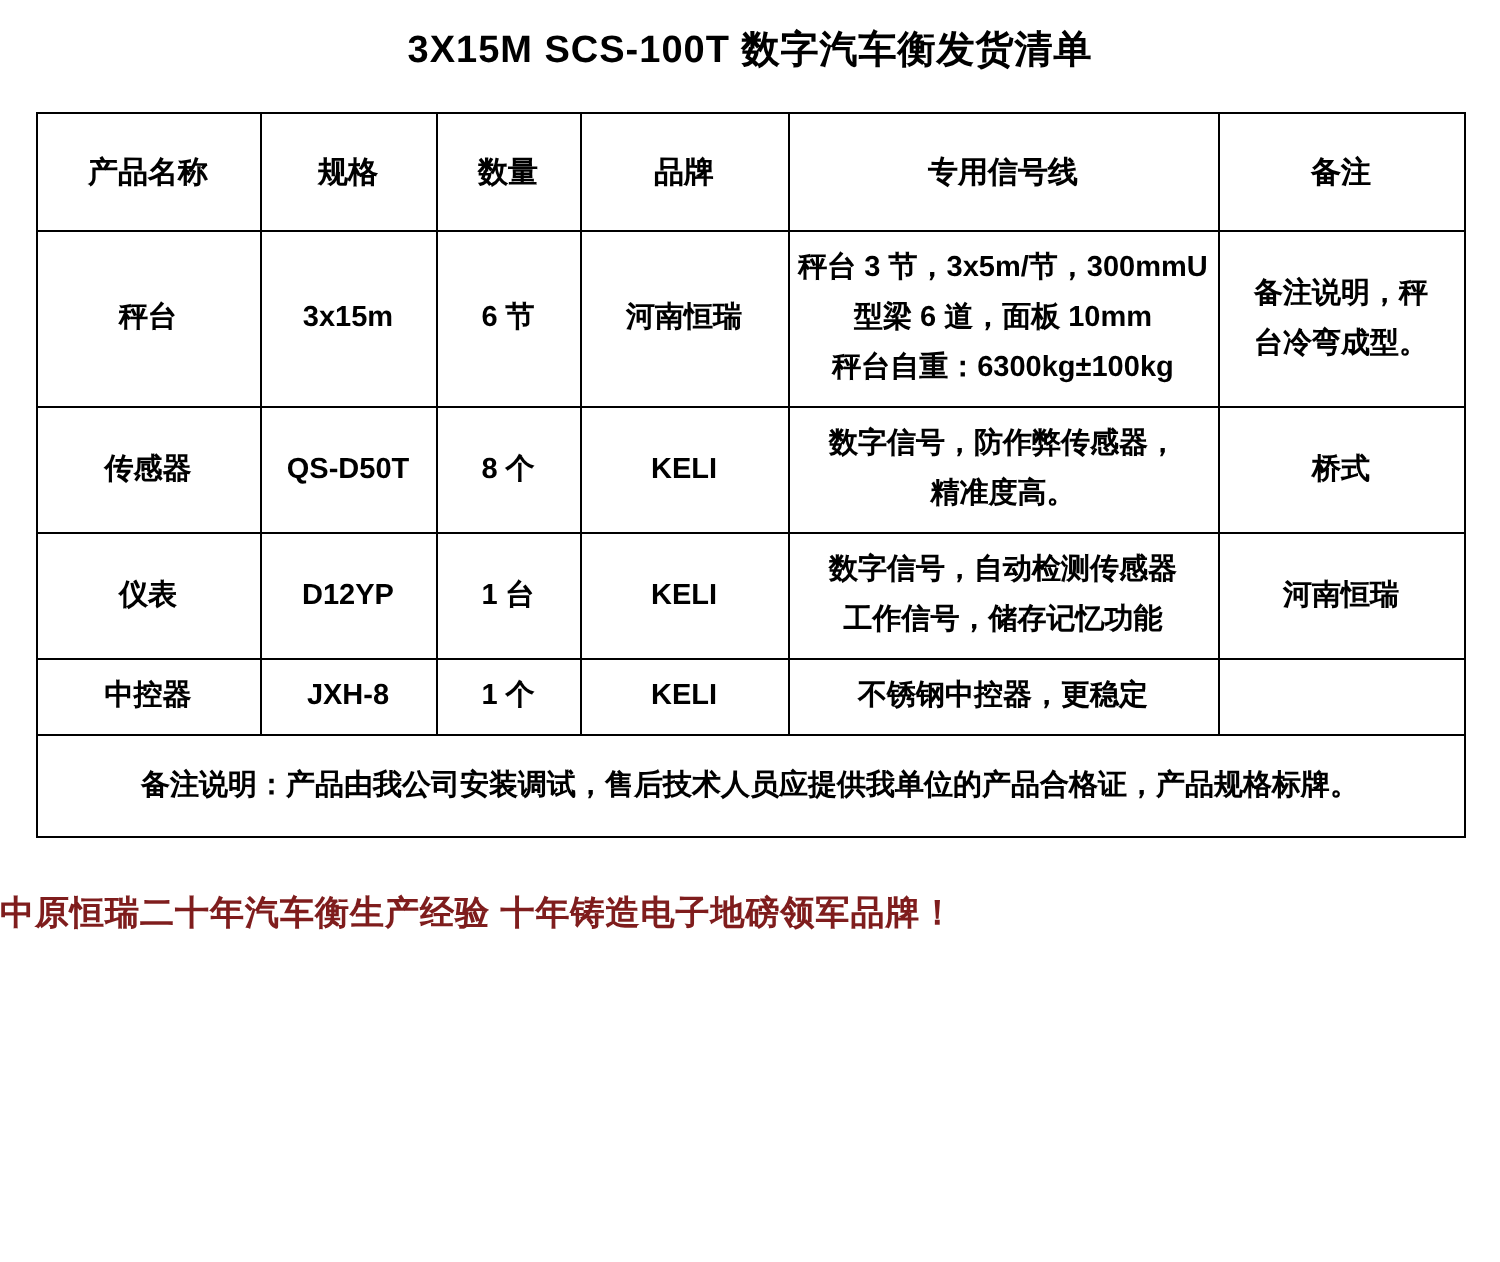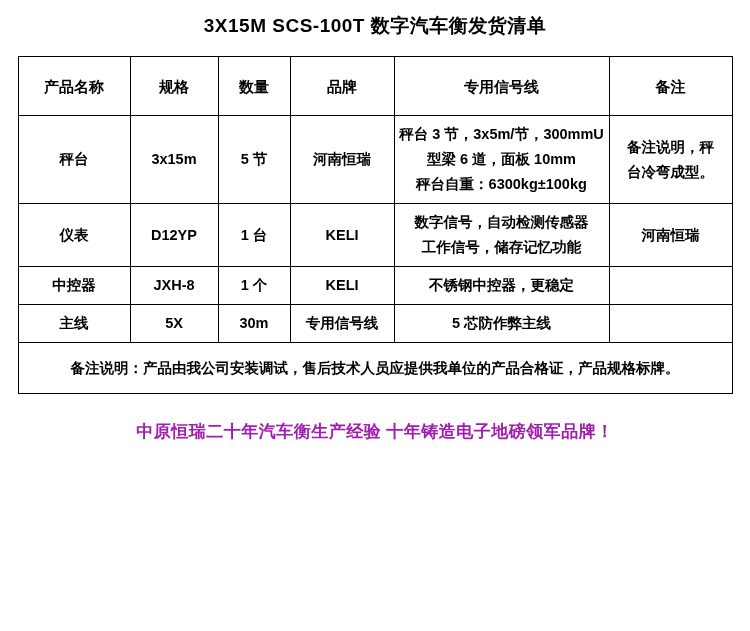--- a/index.html
+++ b/index.html
@@ -58,22 +58,21 @@
     font-weight: bold;
   }
   .note-row td {
     text-align: left;
     padding-left: 10px;
     font-size: 14.5px;
     font-weight: bold;
     height: 38px;
   }
   .footer {
-    text-align: center;
-    color: #a21caf;
+    color: #7f1d1d;
     font-weight: bold;
     font-size: 17px;
     margin-top: 26px;
     letter-spacing: 0.5px;
   }
   .col-name  { width: 112px; }
   .col-spec  { width:  88px; }
   .col-qty   { width:  72px; }
   .col-brand { width: 104px; }
   .col-tech  { width: 215px; }
@@ -103,33 +102,44 @@
         <td>规格</td>
         <td>数量</td>
         <td>品牌</td>
         <td>专用信号线</td>
         <td>备注</td>
       </tr>
 
       <tr>
         <td>秤台</td>
         <td>3x15m</td>
-        <td>5 节</td>
+        <td>6 节</td>
         <td>河南恒瑞</td>
         <td class="cell-multiline">
           <span class="line2">秤台 3 节，3x5m/节，300mmU</span>
           <span class="line2">型梁 6 道，面板 10mm</span>
           <span class="line2">秤台自重：6300kg±100kg</span>
         </td>
         <td class="cell-multiline">
           <span class="line2">备注说明，秤</span>
           <span class="line2">台冷弯成型。</span>
         </td>
       </tr>
 
+      <tr>
+        <td>传感器</td>
+        <td>QS-D50T</td>
+        <td>8 个</td>
+        <td>KELI</td>
+        <td class="cell-multiline">
+          <span class="line2">数字信号，防作弊传感器，</span>
+          <span class="line2">精准度高。</span>
+        </td>
+        <td>桥式</td>
+      </tr>
 
       <tr>
         <td>仪表</td>
         <td>D12YP</td>
         <td>1 台</td>
         <td>KELI</td>
         <td class="cell-multiline">
           <span class="line2">数字信号，自动检测传感器</span>
           <span class="line2">工作信号，储存记忆功能</span>
         </td>
@@ -139,28 +149,20 @@
       <tr>
         <td>中控器</td>
         <td>JXH-8</td>
         <td>1 个</td>
         <td>KELI</td>
         <td>不锈钢中控器，更稳定</td>
         <td></td>
       </tr>
 
 
-      <tr>
-        <td>主线</td>
-        <td>5X</td>
-        <td>30m</td>
-        <td>专用信号线</td>
-        <td>5 芯防作弊主线</td>
-        <td></td>
-      </tr>
 
       <tr class="note-row">
         <td colspan="6">备注说明：产品由我公司安装调试，售后技术人员应提供我单位的产品合格证，产品规格标牌。</td>
       </tr>
     </tbody>
   </table>
 
   <div class="footer">中原恒瑞二十年汽车衡生产经验 十年铸造电子地磅领军品牌！</div>
 
 </div>

